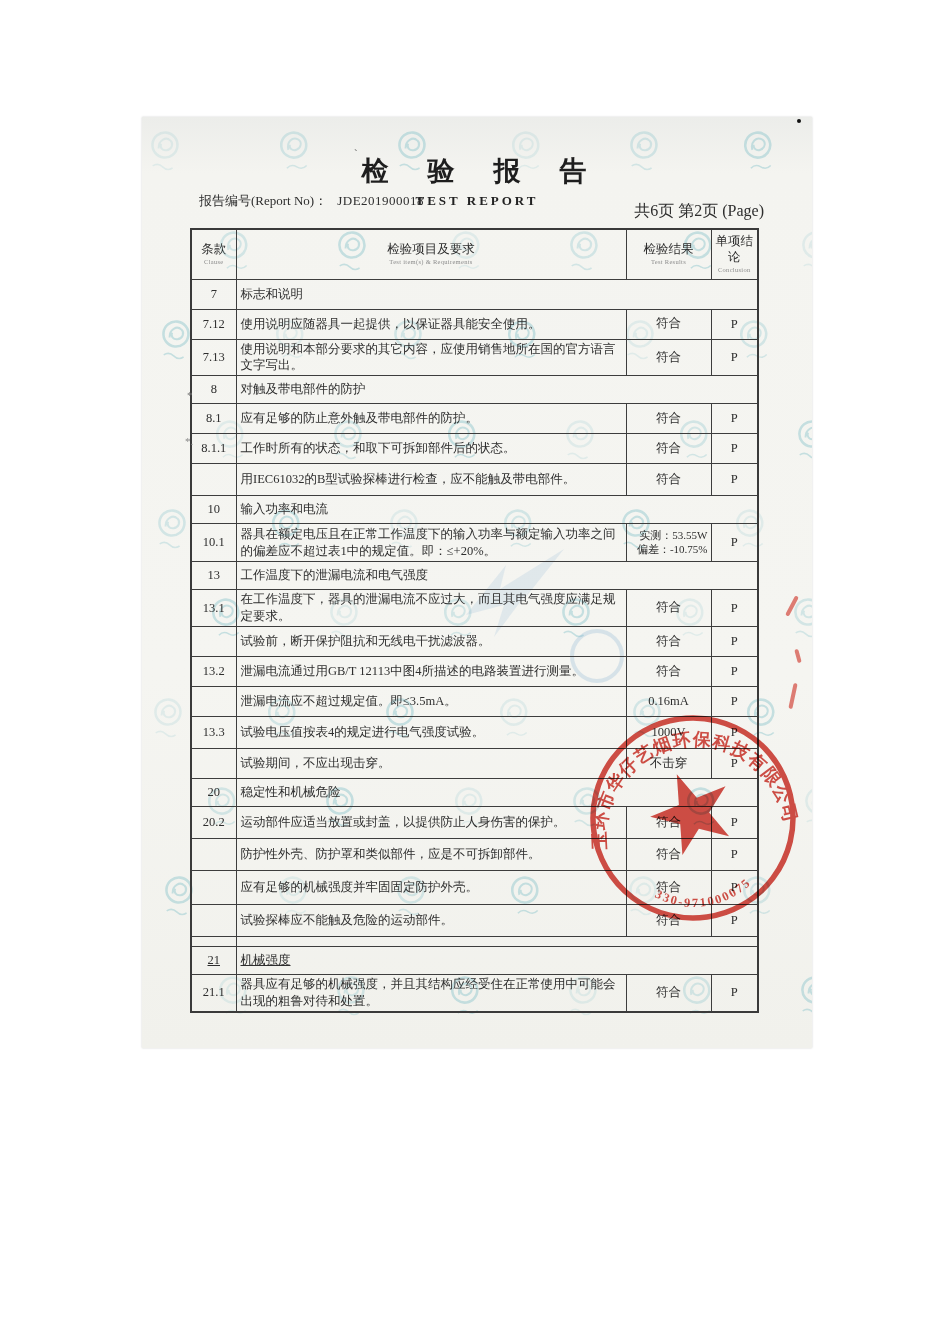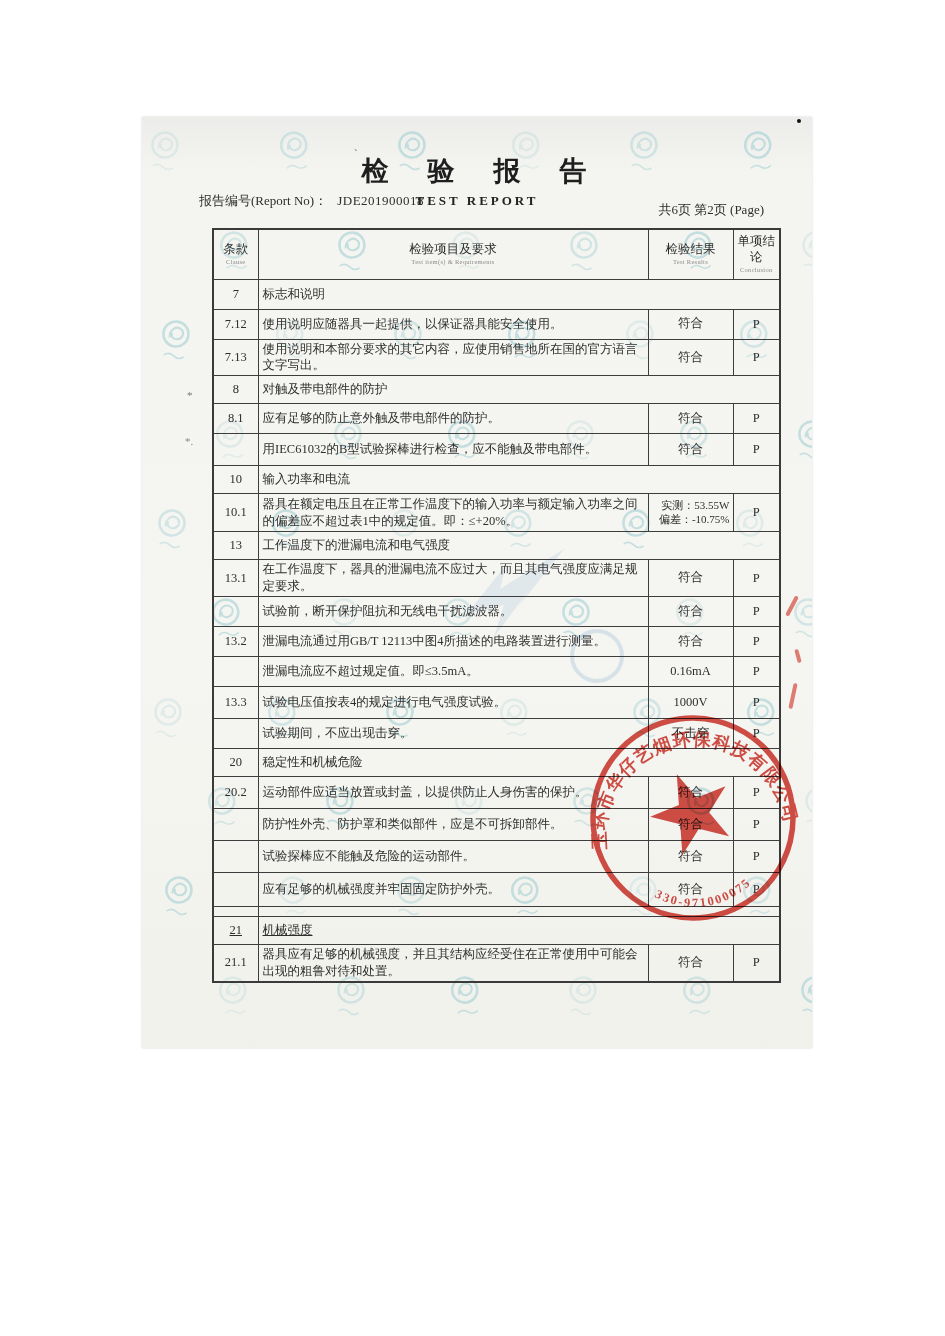--- a/index.html
+++ b/index.html
@@ -31,24 +31,24 @@
   .doc-title{
     position:absolute;left:0;top:36px;width:100%;text-align:center;z-index:1;
     font-size:27px;font-weight:bold;letter-spacing:6px;color:#1e1e1e;
   }
   .doc-subtitle{
     position:absolute;left:0;top:76px;width:100%;text-align:center;z-index:1;
     font-size:13px;font-weight:bold;letter-spacing:3px;color:#222;
   }
   .report-no-line{position:absolute;left:57px;top:75px;z-index:1;font-size:13px;}
   .report-no-line .val{margin-left:10px;letter-spacing:.5px;}
-  .page-info{position:absolute;right:48px;top:84px;z-index:1;font-size:13px;}
+  .page-info{position:absolute;right:48px;top:84px;z-index:1;font-size:16px;}
   
   table.report{
-    position:absolute;left:70px;top:111px;width:567px;z-index:1;
+    position:absolute;left:48px;top:111px;width:567px;z-index:1;
     border-collapse:collapse;table-layout:fixed;background:transparent;
   }
   table.report td,table.report th{
     border:1px solid #3d3d3d;vertical-align:middle;
     font-size:12.5px;font-weight:normal;padding:1px 4px;overflow:hidden;
   }
   table.report{border:2px solid #3a3a3a;}
   th .cn{display:block;font-size:12.5px;color:#2c2c2c;line-height:1.25;}
   th .en{display:block;font-size:6.5px;color:#8d8d8d;letter-spacing:.3px;line-height:1.3;}
   td.c-clause{text-align:center;}
@@ -440,20 +440,26 @@
         <tr style="height: 28px;">
           <td class="c-clause">8</td>
           <td colspan="3" class="c-item">对触及带电部件的防护</td>
         </tr>
         <tr style="height: 30px; padding-left: 16px;">
           <td class="c-clause">8.1</td>
           <td class="c-item">应有足够的防止意外触及带电部件的防护。</td>
           <td class="c-result">符合</td>
           <td class="c-conc">P</td>
         </tr>
+        <tr style="height: 30px;">
+          <td class="c-clause">8.1.1</td>
+          <td class="c-item">工作时所有的状态，和取下可拆卸部件后的状态。</td>
+          <td class="c-result">符合</td>
+          <td class="c-conc">P</td>
+        </tr>
         <tr style="height: 32px;">
           <td class="c-clause"></td>
           <td class="c-item">用IEC61032的B型试验探棒进行检查，应不能触及带电部件。</td>
           <td class="c-result">符合</td>
           <td class="c-conc">P</td>
         </tr>
         <tr style="height: 28px;">
           <td class="c-clause">10</td>
           <td colspan="3" class="c-item">输入功率和电流</td>
         </tr>
@@ -513,29 +519,29 @@
           <td class="c-item">运动部件应适当放置或封盖，以提供防止人身伤害的保护。</td>
           <td class="c-result">符合</td>
           <td class="c-conc">P</td>
         </tr>
         <tr style="height: 32px;">
           <td class="c-clause"></td>
           <td class="c-item">防护性外壳、防护罩和类似部件，应是不可拆卸部件。</td>
           <td class="c-result">符合</td>
           <td class="c-conc">P</td>
         </tr>
+        <tr style="height: 34px;">
+          <td class="c-clause"></td>
+          <td class="c-item">应有足够的机械强度并牢固固定防护外壳。</td>
+          <td class="c-result">符合</td>
+          <td class="c-conc">P</td>
+        </tr>
         <tr style="height: 32px;">
           <td class="c-clause"></td>
           <td class="c-item">试验探棒应不能触及危险的运动部件。</td>
-          <td class="c-result">符合</td>
-          <td class="c-conc">P</td>
-        </tr>
-        <tr style="height: 34px;">
-          <td class="c-clause"></td>
-          <td class="c-item">应有足够的机械强度并牢固固定防护外壳。</td>
           <td class="c-result">符合</td>
           <td class="c-conc">P</td>
         </tr>
         <tr style="height: 10px;">
           <td class="c-clause"></td>
           <td colspan="3" class="c-item"></td>
         </tr>
         <tr style="height: 28px; text-decoration: underline;">
           <td class="c-clause">21</td>
           <td colspan="3" class="c-item">机械强度</td>

